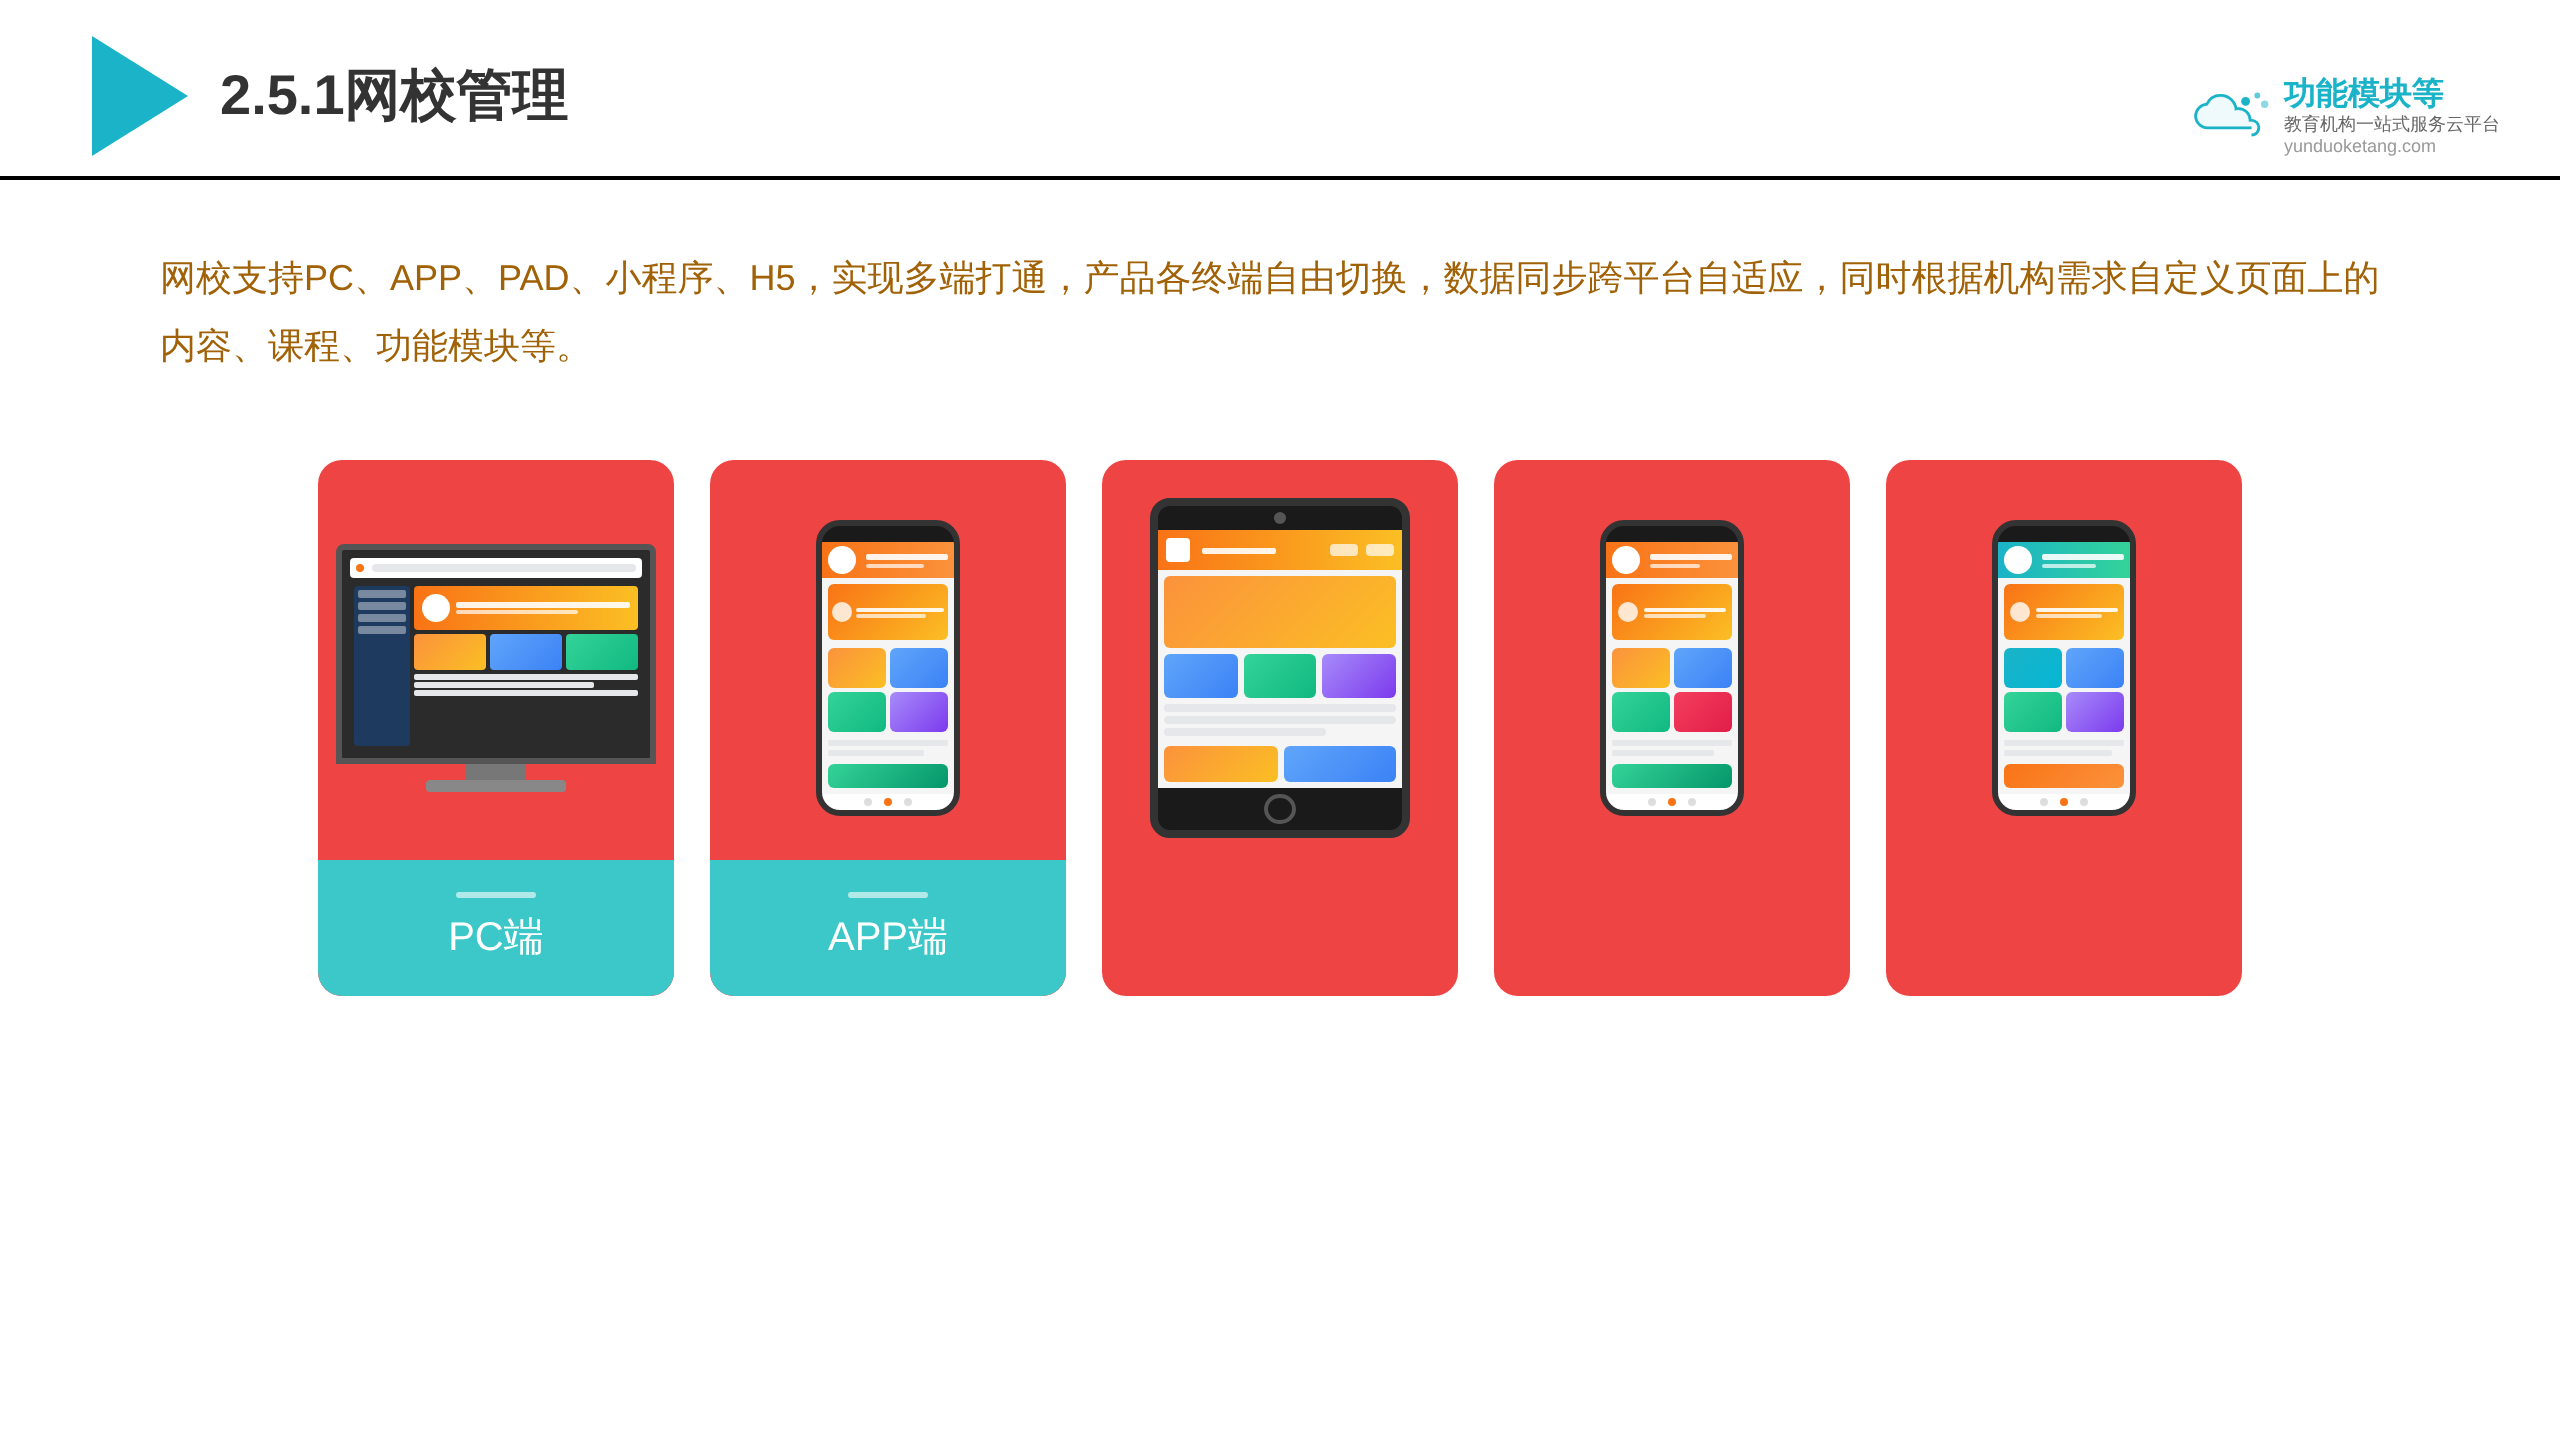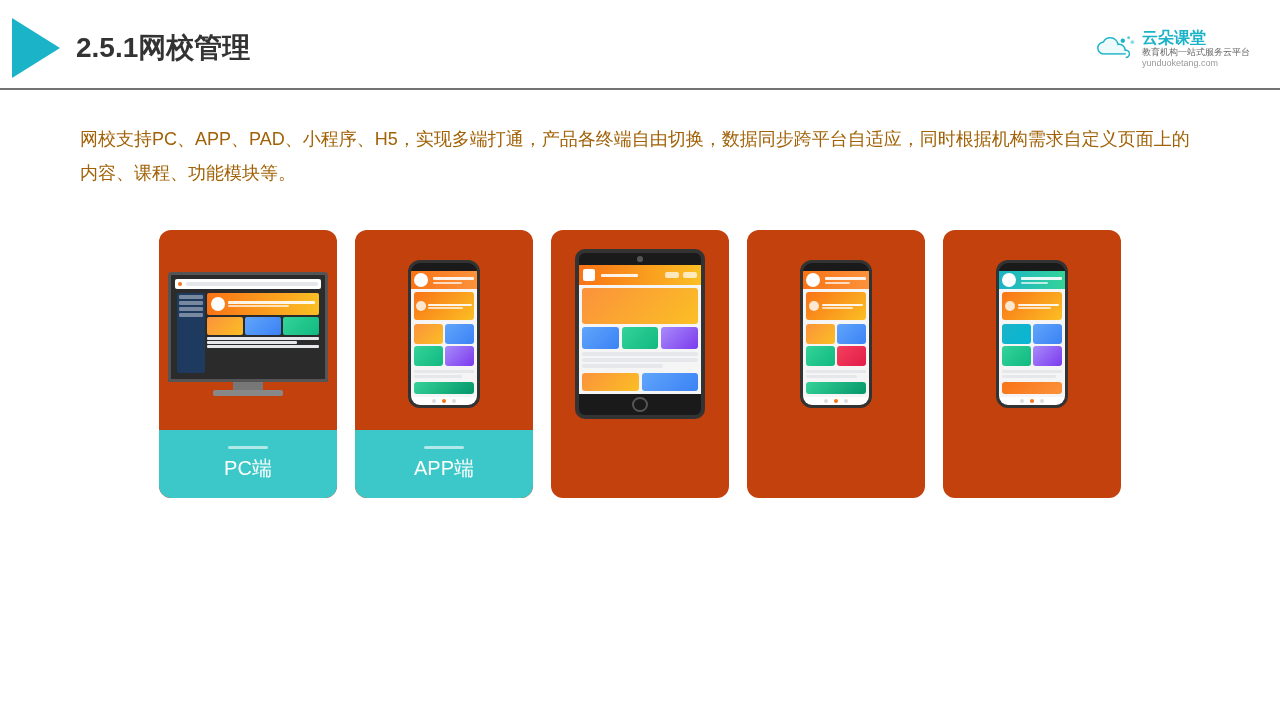--- a/index.html
+++ b/index.html
@@ -8,24 +8,24 @@
       background: #fff;
       width: 1280px;
       height: 720px;
       overflow: hidden;
       position: relative;
     }
 
     
     .header {
       display: flex;
-      align-items: center;
+      align-items: flex-end;
       justify-content: space-between;
-      padding: 18px 30px 10px 12px;
-      border-bottom: 2px solid #737373;
+      padding: 18px 30px 10px 46px;
+      border-bottom: 2px solid #000000;
     }
     .header-left {
       display: flex;
       align-items: center;
       gap: 16px;
     }
     .logo-triangle {
       width: 0;
       height: 0;
       border-top: 30px solid transparent;
@@ -82,21 +82,21 @@
 
     
     .cards-section {
       padding: 20px 60px 20px 60px;
       display: flex;
       gap: 18px;
       justify-content: center;
     }
 
     .card {
-      background: #c2410c;
+      background: #ef4444;
       border-radius: 12px;
       width: 178px;
       display: flex;
       flex-direction: column;
       align-items: center;
       padding-bottom: 0;
       overflow: hidden;
     }
 
     .card-image-area {
@@ -382,21 +382,21 @@
 
       <svg class="cloud-icon" viewBox="0 0 60 40" fill="none" xmlns="http://www.w3.org/2000/svg">
         <path d="M46 28H16C11.6 28 8 24.4 8 20C8 15.8 11.4 12.3 15.6 12C17.2 8.4 20.8 6 25 6C30.4 6 34.8 10 35.4 15.2C36 15 36.6 15 37.2 15C41.5 15 45 18.5 45 22.8V23H46C48.8 23 51 25.2 51 28C51 30.8 48.8 33 46 33" stroke="#1ab3c8" stroke-width="2" fill="none"></path>
         <path d="M46 28H16C11.6 28 8 24.4 8 20C8 15.8 11.4 12.3 15.6 12C17.2 8.4 20.8 6 25 6C30.4 6 34.8 10 35.4 15.2C36 15 36.6 15 37.2 15C41.5 15 45 18.5 45 22.8V23H46C48.8 23 51 25.2 51 28" stroke="#1ab3c8" stroke-width="1.5" fill="#e0f7fa" opacity="0.5"></path>
 
         <circle cx="42" cy="10" r="3" fill="#1ab3c8"></circle>
         <circle cx="50" cy="6" r="2" fill="#1ab3c8" opacity="0.7"></circle>
         <circle cx="55" cy="12" r="2.5" fill="#1ab3c8" opacity="0.5"></circle>
       </svg>
       <div class="brand-text">
-        <span class="brand-name">云朵课堂</span>
+        <span class="brand-name">功能模块等</span>
         <span class="brand-sub">教育机构一站式服务云平台</span>
         <span class="brand-domain">yunduoketang.com</span>
       </div>
     </div>
   </div>
 </div>
 
 <div class="description">网校支持PC、APP、PAD、小程序、H5，实现多端打通，产品各终端自由切换，数据同步跨平台自适应，同时根据机构需求自定义页面上的内容、课程、功能模块等。</div>
 
 <div class="cards-section">

